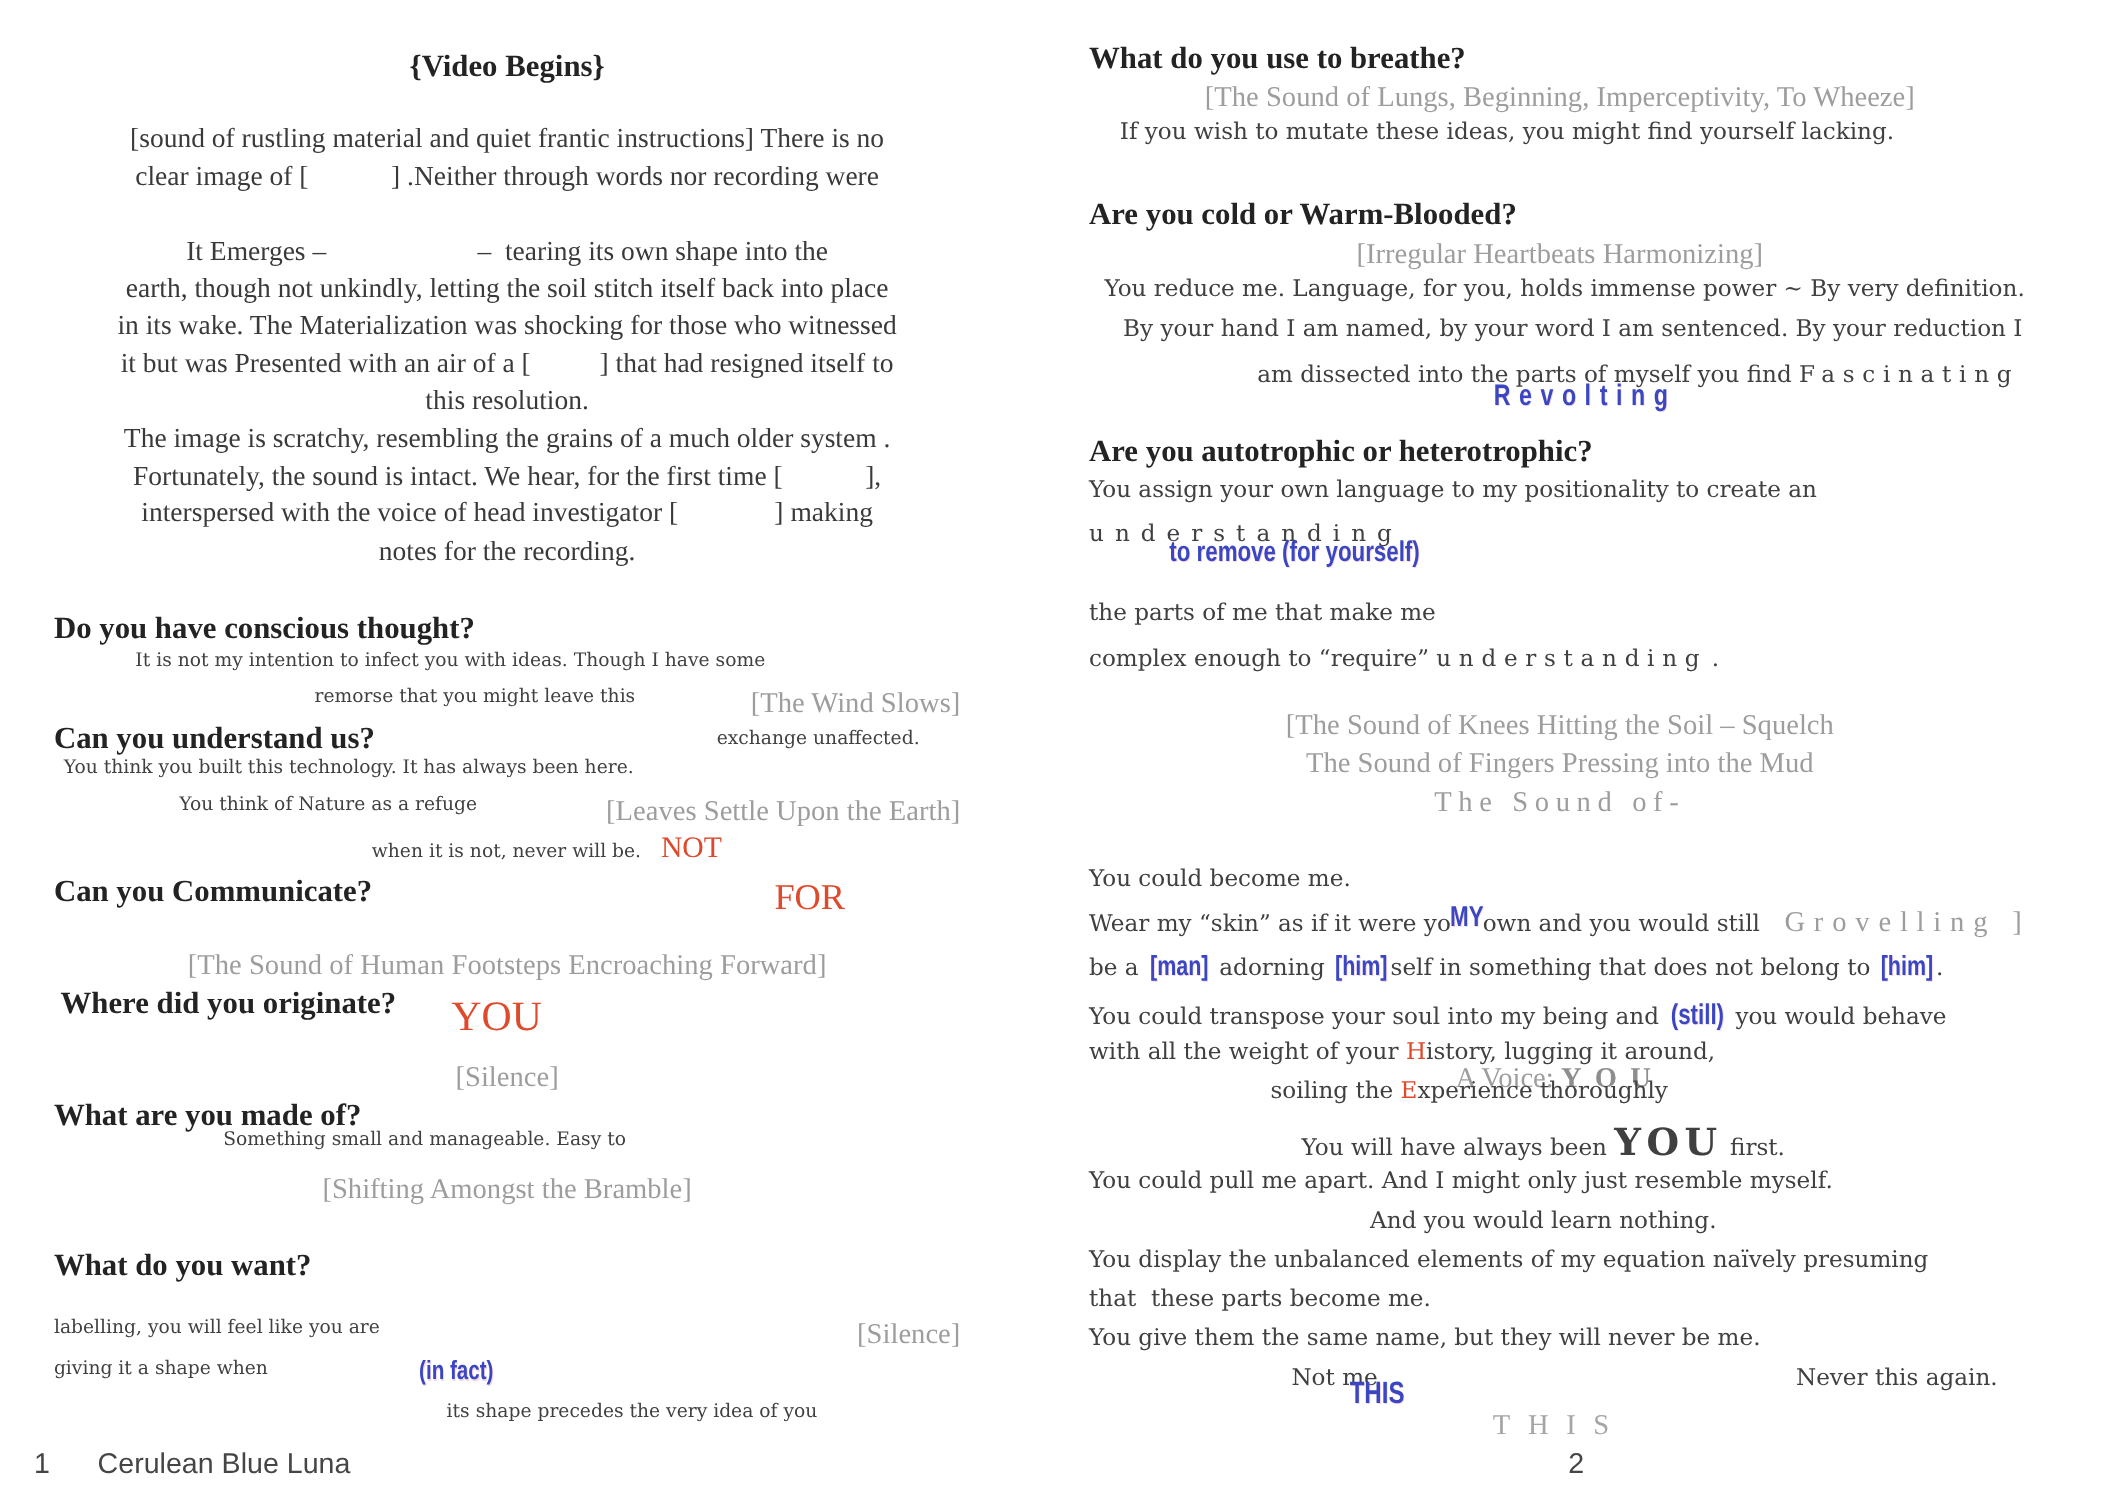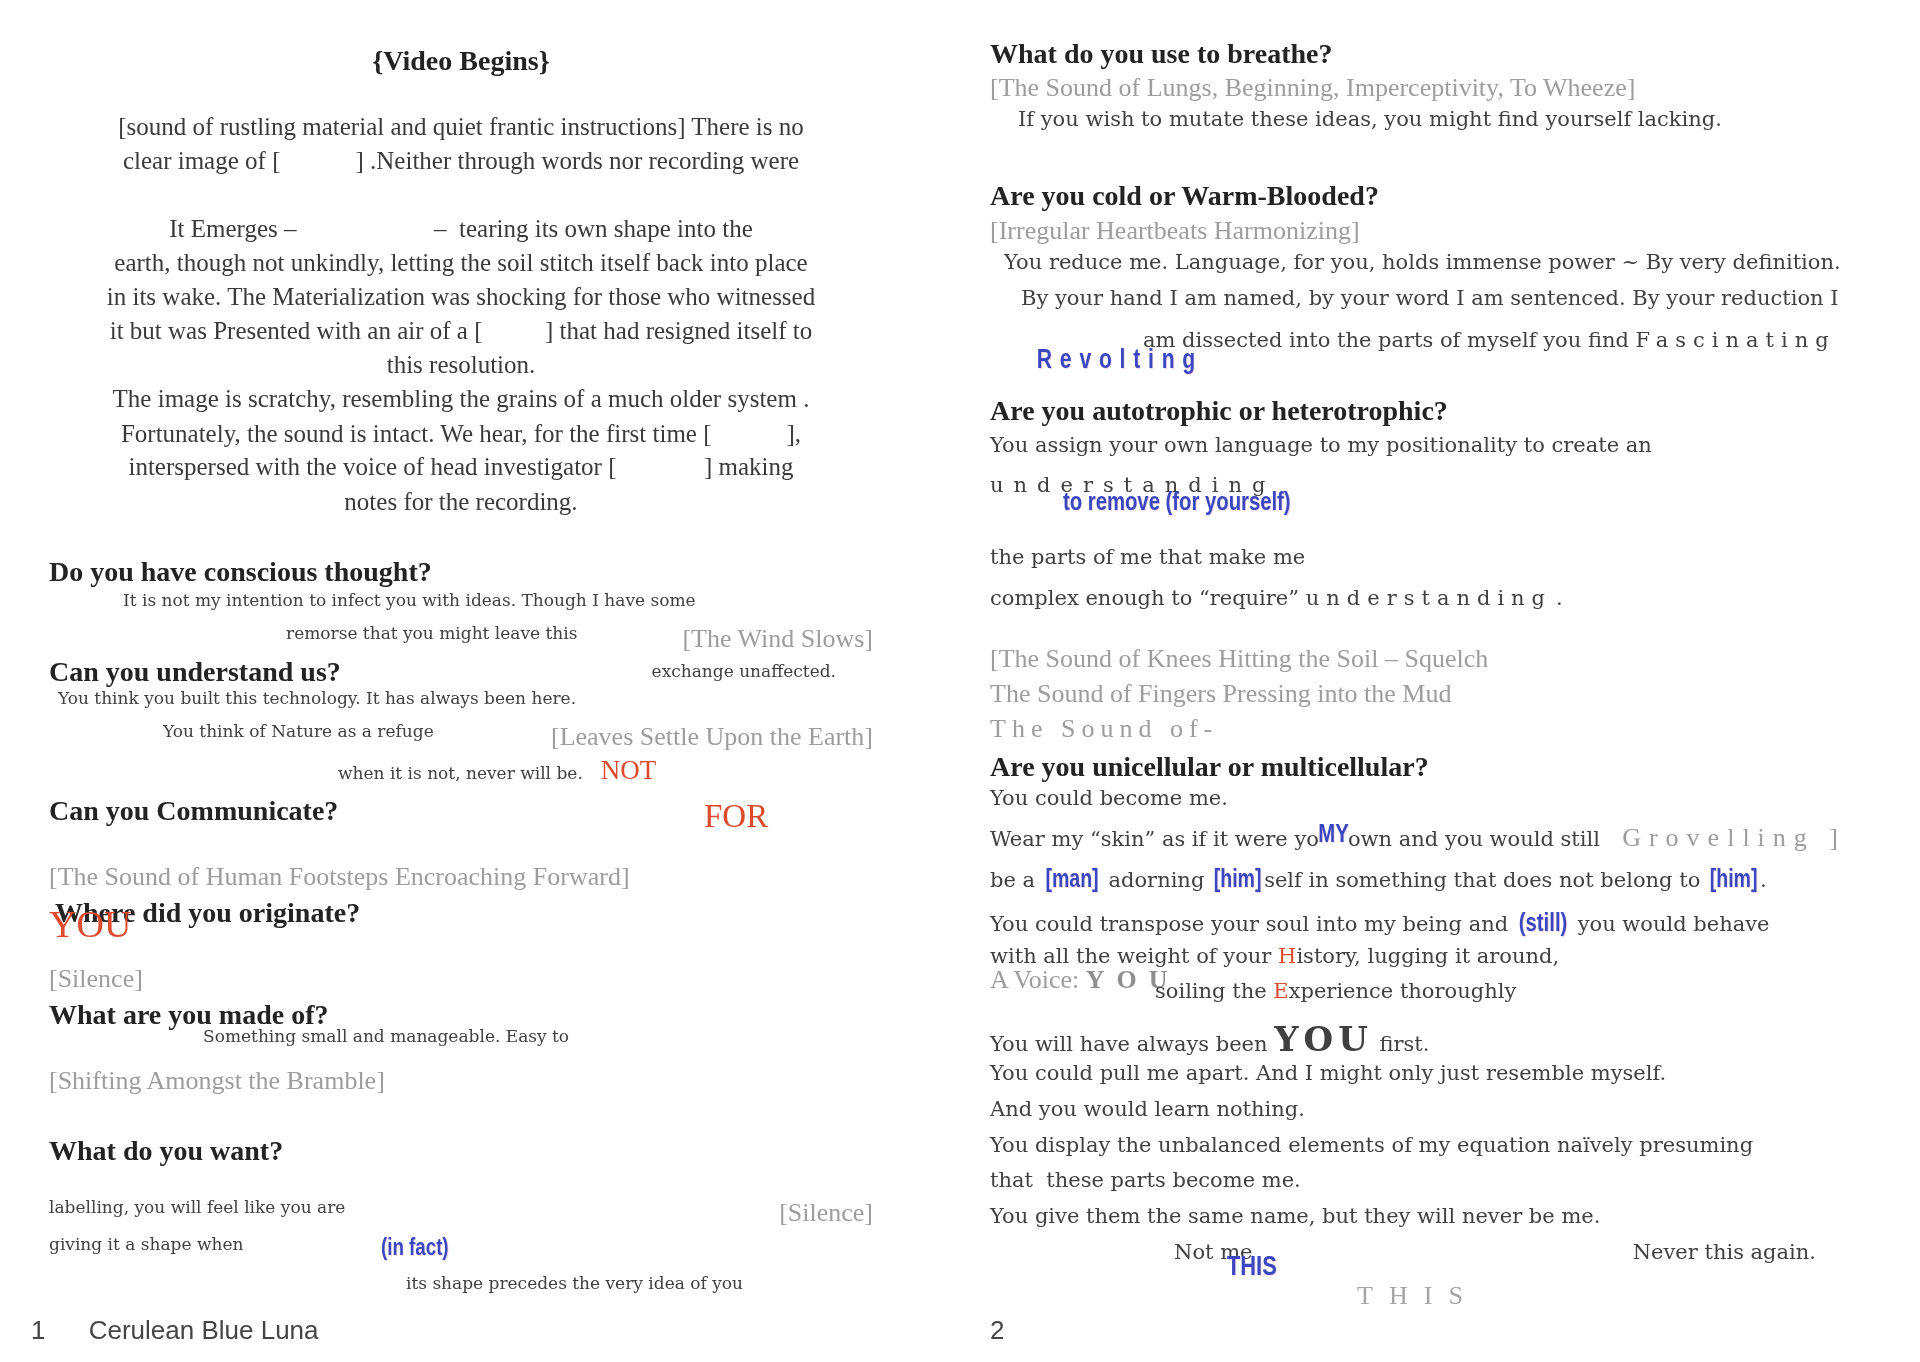--- a/index.html
+++ b/index.html
@@ -5,21 +5,21 @@
   html,body{margin:0;padding:0;}
   body{
     width:1920px;height:1362px;position:relative;background:#ffffff;
     font-family:"Liberation Serif",serif;overflow:hidden;
   }
   .pg{position:absolute;top:0;height:1362px;}
   #pg1{left:49px;width:824px;}
   #pg2{left:990px;width:856px;}
   .ln{position:absolute;left:0;right:0;white-space:nowrap;line-height:1.15;}
   .ctr{text-align:center;}
-  .rt{text-align:left;}
+  .rt{text-align:center;}
   .h{font-family:"Liberation Serif",serif;font-weight:bold;font-size:28px;color:#232323;}
   .n{font-size:25px;color:#3a3a3a;}
   .t{font-family:"DejaVu Serif",serif;color:#404040;font-size:21px;}
   #pg1 .t{font-size:17px;}
   .g{font-family:"Liberation Serif",serif;color:#9d9d9d;font-size:26px;}
   .r{font-family:"Liberation Serif",serif;color:#dd4a2c;}
   .rr{color:#dd4a2c;}
   .b{font-family:"Liberation Sans",sans-serif;color:#3a47c1;font-weight:bold;
      display:inline-block;transform:scaleX(.78);transform-origin:center;
      text-shadow:1px 1px 0 rgba(219,121,170,.30);}
@@ -130,21 +130,20 @@
   <div class="ln t" style="top:545px">the parts of me that make me</div>
   <div class="ln" style="top:586px">
     <span class="t">complex enough to “require” </span>
     <span class="t sprd">understanding</span>
     <span class="t">.</span>
   </div>
   <div class="ln rt g" style="top:644px">[The Sound of Knees Hitting the Soil – Squelch</div>
   <div class="ln rt g" style="top:679px">The Sound of Fingers Pressing into the Mud</div>
   <div class="ln rt g" style="top:714px;letter-spacing:6px">The Sound of-</div>
 
-  <div class="ln h" style="top:751px">Are you unicellular or multicellular?</div>
   <div class="ln t" style="top:786px">You could become me.</div>
   <div class="ln" style="top:823px">
     <span class="t">Wear my “skin” as if it were yo</span><span class="b" style="font-size:26px;margin:0 -5px;position:relative;top:-4px">MY</span><span class="t">own and you would still</span>
     <span class="g fr" style="letter-spacing:8px">Grovelling ]</span>
   </div>
   <div class="ln" style="top:864px">
     <span class="t">be a </span><span class="b" style="font-size:25px;margin:0 -4px">[man]</span><span class="t"> adorning </span><span class="b" style="font-size:25px;margin:0 -4px">[him]</span><span class="t">self in something that does not belong to </span><span class="b" style="font-size:25px;margin:0 -4px">[him]</span><span class="t">.</span>
   </div>
   <div class="ln" style="top:908px">
     <span class="t">You could transpose your soul into my being and </span><span class="b rr" style="font-size:26px;margin:0 -3px">(still)</span><span class="t"> you would behave</span>

